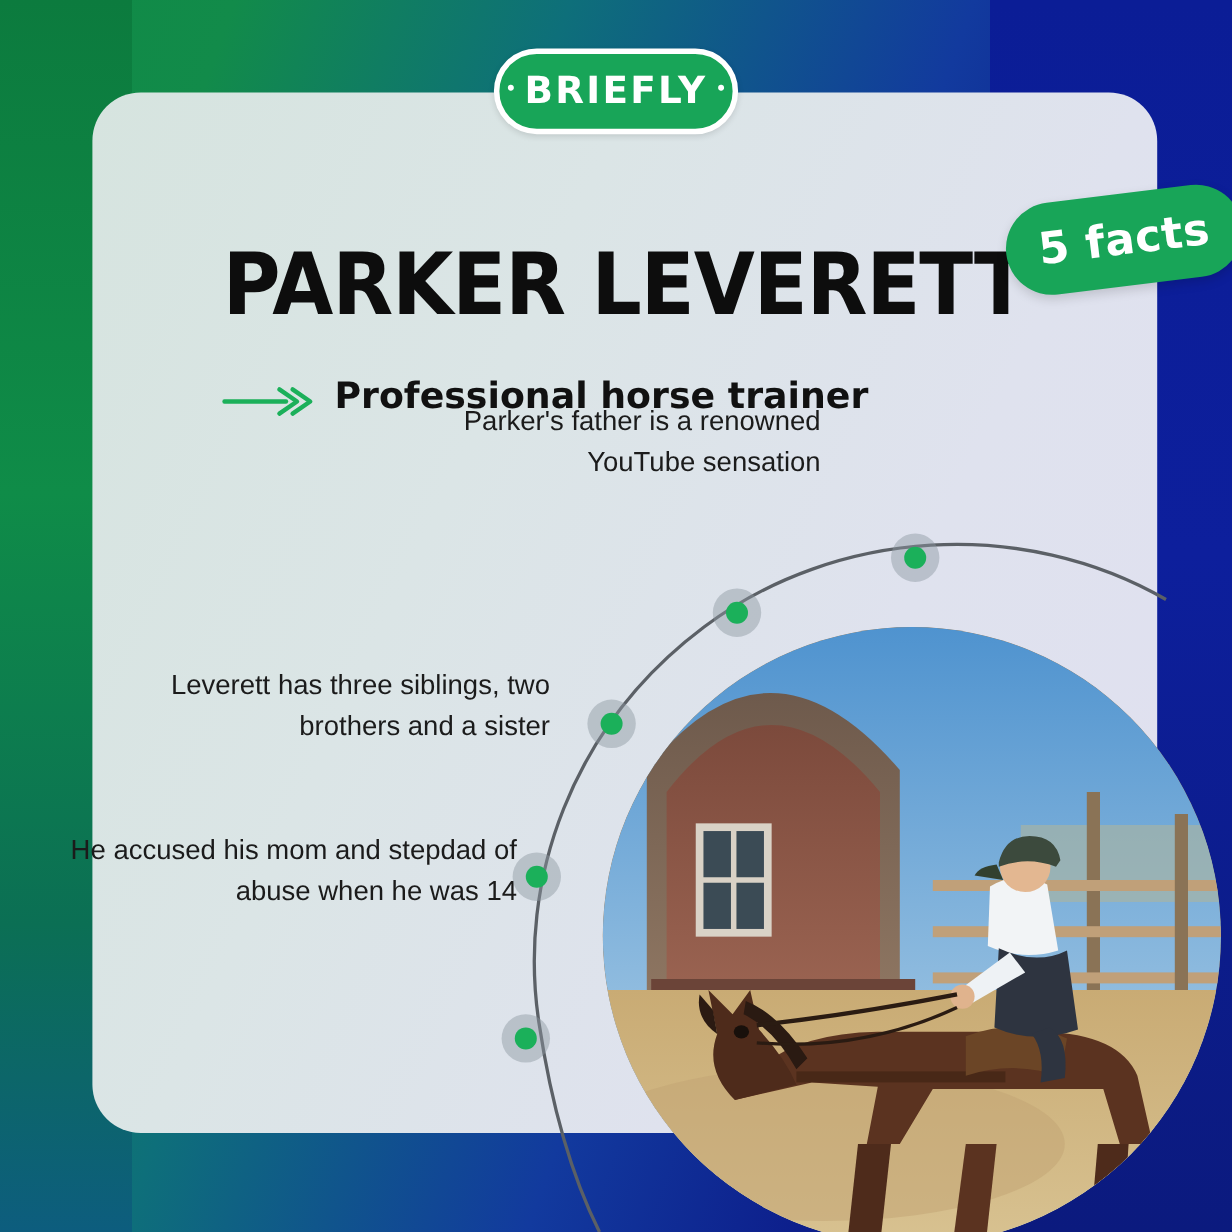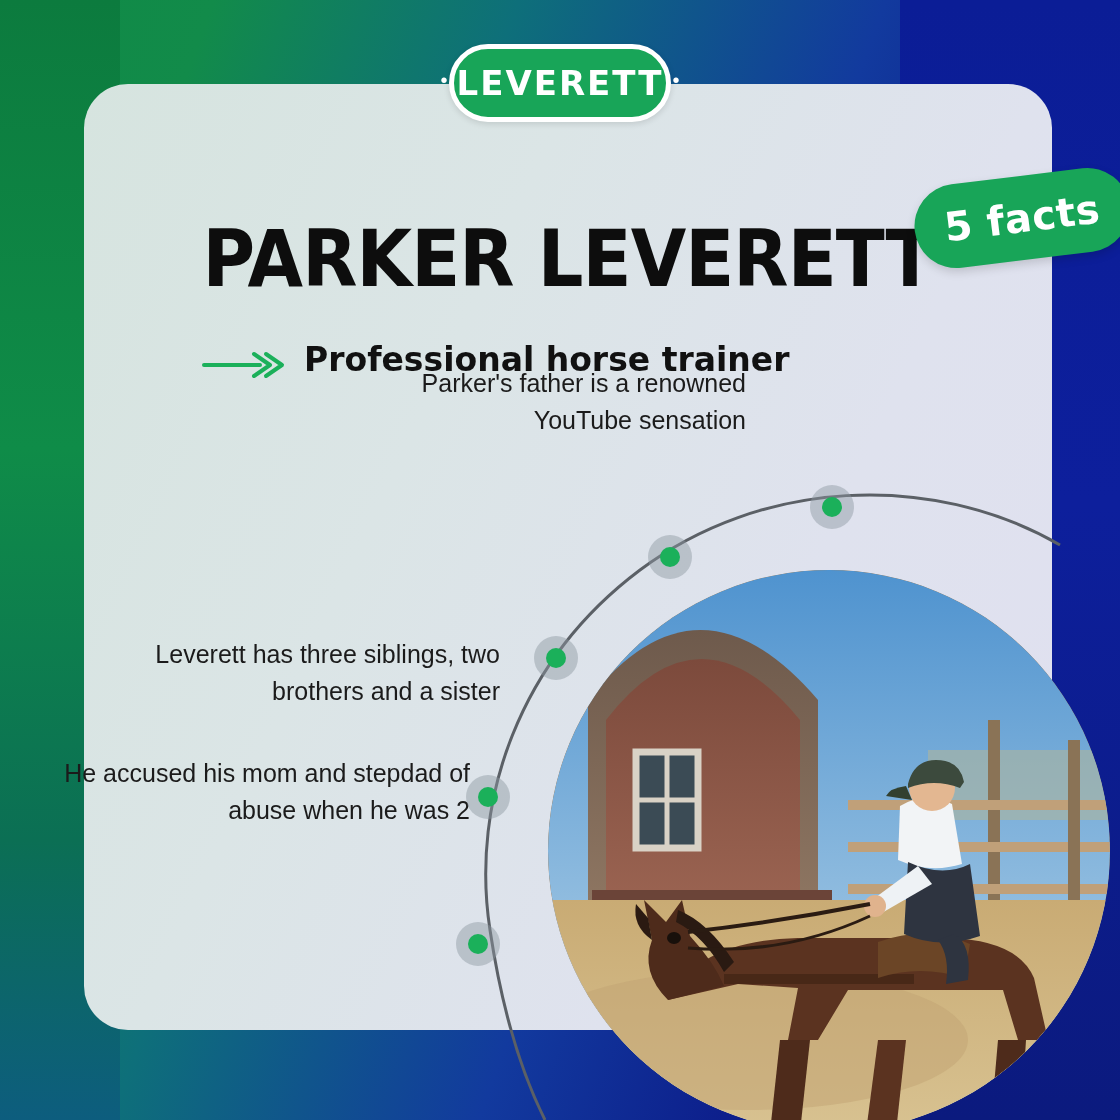--- a/index.html
+++ b/index.html
@@ -150,21 +150,21 @@
     position: absolute;
     font-family: "Liberation Sans", sans-serif;
     font-size: 25px;
     line-height: 37px;
     color: #1b1b1b;
     text-align: right;
     z-index: 8;
   }
   .fact.f0 { left: 326px; top: 365px; width: 420px; }
   .fact.f1 { left: 170px; top: 485px; width: 430px; }
-  .fact.f2 { left:  70px; top: 636px; width: 430px; }
+  .fact.f2 { left:  70px; top: 605px; width: 430px; }
   .fact.f3 { left:  40px; top: 755px; width: 430px; }
   .fact.f4 { left:  40px; top: 920px; width: 430px; }
 
   
   .photo {
     position: absolute;
     left: 548px;
     top: 570px;
     width: 562px;
     height: 562px;
@@ -210,35 +210,35 @@
         <polyline points="52,3 68,14 52,25" fill="none" stroke="#1bb05a" stroke-width="4" stroke-linecap="round" stroke-linejoin="round"></polyline>
         <polyline points="64,3 80,14 64,25" fill="none" stroke="#1bb05a" stroke-width="4" stroke-linecap="round" stroke-linejoin="round"></polyline>
       </svg>
       <div class="subtitle">Professional horse trainer</div>
     </div>
 
   </div>
 
   <div class="logo-pill">
     <span class="logo-dot">•</span>
-    <span class="logo-text">LEVERETT</span>
+    <span class="logo-text">BRIEFLY</span>
     <span class="logo-dot">•</span>
   </div>
 
   <div class="facts-badge">
     <span>5 facts</span>
   </div>
 
   <svg class="arc-layer" viewBox="0 0 1120 1120">
     <path d="M1060,545 C930,470 760,480 640,570 C520,660 470,800 490,930 C505,1030 530,1090 545,1120" fill="none" stroke="#5b6066" stroke-width="3"></path>
   </svg>
 
   <div class="fact f0">Parker's father is a renowned YouTube sensation</div>
   <div class="fact f2">Leverett has three siblings, two brothers and a sister</div>
-  <div class="fact f3">He accused his mom and stepdad of abuse when he was 2</div>
+  <div class="fact f3">He accused his mom and stepdad of abuse when he was 14</div>
 
   <div class="photo">
     <svg width="562" height="562" viewBox="0 0 562 562">
       <defs>
         <clipPath id="circ">
             <circle cx="281" cy="281" r="281"></circle>
           </clipPath>
         <linearGradient id="sky" x1="0" y1="0" x2="0" y2="1">
           <stop offset="0%" stop-color="#4f93cf"></stop>
           <stop offset="100%" stop-color="#bcd8ea"></stop>

